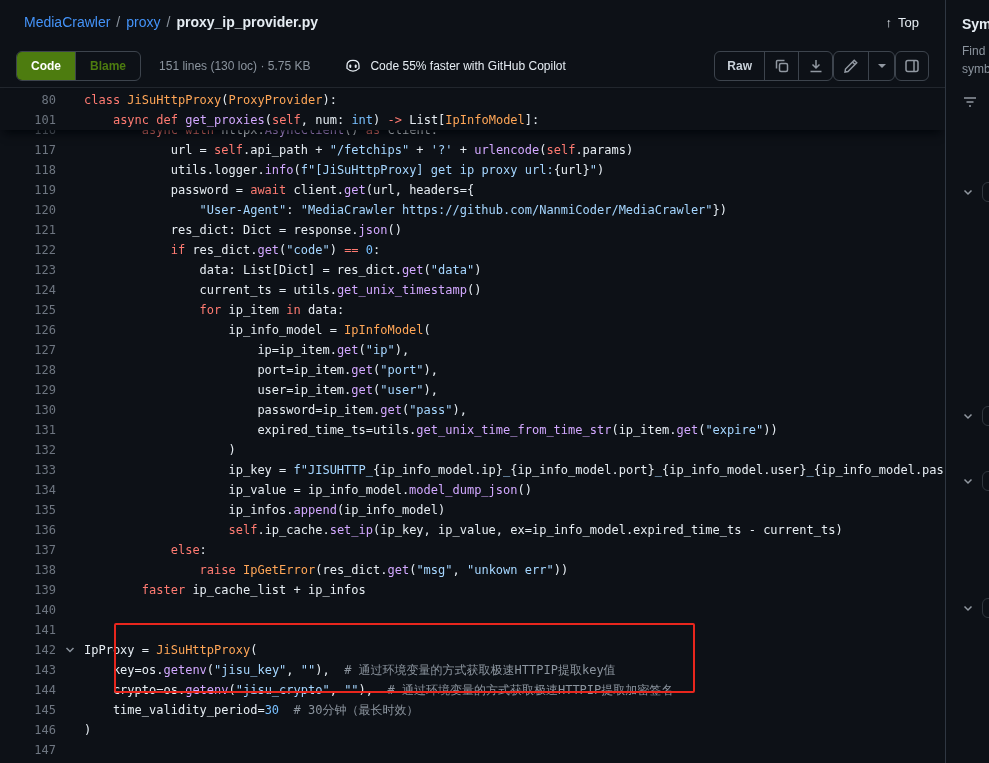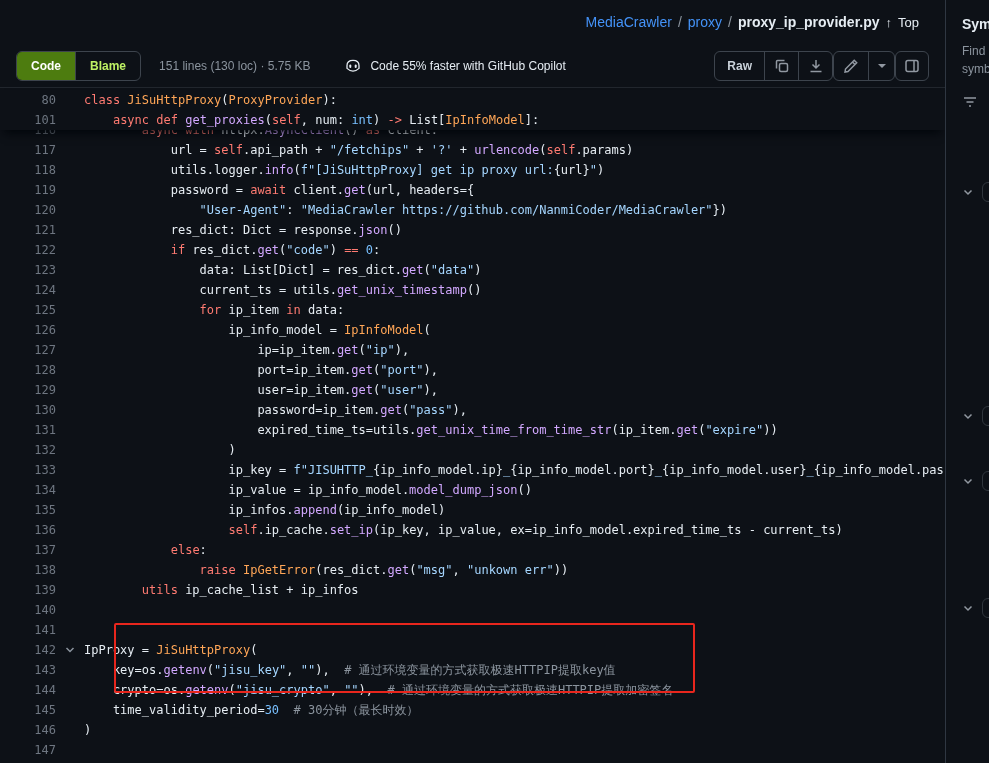--- a/index.html
+++ b/index.html
@@ -3,31 +3,31 @@
 <meta charset="utf-8">
 <style>
   :root{ --accent:#4493f8; --hl:#e8261d; }
   *{box-sizing:border-box;}
   html,body{margin:0;padding:0;width:989px;height:763px;overflow:hidden;background:#0d1117;
     font-family:"Liberation Sans","DejaVu Sans",sans-serif;color:#e6edf3;}
   .app{width:989px;height:763px;display:flex;overflow:hidden;}
   .left{width:945px;flex:none;display:flex;flex-direction:column;overflow:hidden;}
 
   
-  .hdr{height:44px;flex:none;display:flex;align-items:center;justify-content:flex-end;padding:0 20px 0 24px;}
+  .hdr{height:44px;flex:none;display:flex;align-items:center;justify-content:space-between;padding:0 20px 0 24px;}
   .crumbs{font-size:14px;display:flex;align-items:center;white-space:nowrap;}
   .crumb-link{color:var(--accent);cursor:pointer;}
   .crumb-sep{color:#8b949e;margin:0 6px;}
   .crumb-current{color:#e6edf3;font-weight:700;}
   .top-btn{display:flex;align-items:center;gap:6px;font-size:13px;color:#e6edf3;cursor:pointer;background:none;border:0;}
 
   
   .toolbar{height:44px;flex:none;display:flex;align-items:center;padding:0 16px 0 16px;border-bottom:1px solid #21262d;}
   .seg{display:inline-flex;border:1px solid #3d444d;border-radius:6px;overflow:hidden;height:30px;}
-  .seg .segbtn{height:100%;padding:0 14px;background:transparent;border:0;color:#bef264;font:600 12px "Liberation Sans",sans-serif;cursor:pointer;}
+  .seg .segbtn{height:100%;padding:0 14px;background:transparent;border:0;color:#4d7c0f;font:600 12px "Liberation Sans",sans-serif;cursor:pointer;}
   .seg .segbtn.active{background:#4d7c0f;color:#ffffff;border-right:1px solid #3d444d;}
   .file-info{margin-left:18px;font-size:12px;color:#8b949e;white-space:nowrap;}
   .copilot{margin-left:34px;display:flex;align-items:center;gap:8px;font-size:12px;color:#e6edf3;white-space:nowrap;}
   .actions{margin-left:auto;display:flex;align-items:flex-start;padding-left:23px;}
   .btn-group{display:inline-flex;border:1px solid #3d444d;border-radius:6px;overflow:hidden;height:30px;}
   .btn-group>*{border:0;background:transparent;color:#c9d1d9;display:inline-flex;align-items:center;justify-content:center;cursor:pointer;}
   .btn-group>*+*{border-left:1px solid #3d444d;}
   .txtbtn{padding:0 12px;font:600 12px "Liberation Sans",sans-serif;}
   .ibtn{width:34px;height:100%;}
   .ibtn-sm{width:26px;height:100%;}
@@ -151,21 +151,21 @@
           <div class="code-row"><span class="ln">129</span><span class="gut"></span><span class="code-text"><span class="tok-p">                        user=ip_item.</span><span class="tok-f">get</span><span class="tok-p">(</span><span class="tok-s">"user"</span><span class="tok-p">),</span></span></div>
           <div class="code-row"><span class="ln">130</span><span class="gut"></span><span class="code-text"><span class="tok-p">                        password=ip_item.</span><span class="tok-f">get</span><span class="tok-p">(</span><span class="tok-s">"pass"</span><span class="tok-p">),</span></span></div>
           <div class="code-row"><span class="ln">131</span><span class="gut"></span><span class="code-text"><span class="tok-p">                        expired_time_ts=utils.</span><span class="tok-f">get_unix_time_from_time_str</span><span class="tok-p">(ip_item.</span><span class="tok-f">get</span><span class="tok-p">(</span><span class="tok-s">"expire"</span><span class="tok-p">))</span></span></div>
           <div class="code-row"><span class="ln">132</span><span class="gut"></span><span class="code-text"><span class="tok-p">                    )</span></span></div>
           <div class="code-row"><span class="ln">133</span><span class="gut"></span><span class="code-text"><span class="tok-p">                    ip_key = </span><span class="tok-s">f"JISUHTTP_</span><span class="tok-p">{ip_info_model.ip}</span><span class="tok-s">_</span><span class="tok-p">{ip_info_model.port}</span><span class="tok-s">_</span><span class="tok-p">{ip_info_model.user}</span><span class="tok-s">_</span><span class="tok-p">{ip_info_model.password}</span></span></div>
           <div class="code-row"><span class="ln">134</span><span class="gut"></span><span class="code-text"><span class="tok-p">                    ip_value = ip_info_model.</span><span class="tok-f">model_dump_json</span><span class="tok-p">()</span></span></div>
           <div class="code-row"><span class="ln">135</span><span class="gut"></span><span class="code-text"><span class="tok-p">                    ip_infos.</span><span class="tok-f">append</span><span class="tok-p">(ip_info_model)</span></span></div>
           <div class="code-row"><span class="ln">136</span><span class="gut"></span><span class="code-text"><span class="tok-p">                    </span><span class="tok-k">self</span><span class="tok-p">.ip_cache.</span><span class="tok-f">set_ip</span><span class="tok-p">(ip_key, ip_value, ex=ip_info_model.expired_time_ts - current_ts)</span></span></div>
           <div class="code-row"><span class="ln">137</span><span class="gut"></span><span class="code-text"><span class="tok-p">            </span><span class="tok-k">else</span><span class="tok-p">:</span></span></div>
           <div class="code-row"><span class="ln">138</span><span class="gut"></span><span class="code-text"><span class="tok-p">                </span><span class="tok-k">raise</span><span class="tok-p"> </span><span class="tok-c">IpGetError</span><span class="tok-p">(res_dict.</span><span class="tok-f">get</span><span class="tok-p">(</span><span class="tok-s">"msg"</span><span class="tok-p">, </span><span class="tok-s">"unkown err"</span><span class="tok-p">))</span></span></div>
-          <div class="code-row"><span class="ln">139</span><span class="gut"></span><span class="code-text"><span class="tok-p">        </span><span class="tok-k">utils</span><span class="tok-p"> ip_cache_list + ip_infos</span></span></div>
+          <div class="code-row"><span class="ln">139</span><span class="gut"></span><span class="code-text"><span class="tok-p">        </span><span class="tok-k">faster</span><span class="tok-p"> ip_cache_list + ip_infos</span></span></div>
           <div class="code-row"><span class="ln">140</span><span class="gut"></span><span class="code-text"></span></div>
           <div class="code-row"><span class="ln">141</span><span class="gut"></span><span class="code-text"></span></div>
           <div class="code-row"><span class="ln">142</span><span class="gut"><svg width="10" height="10" viewBox="0 0 10 10" fill="none" stroke="currentColor" stroke-width="1.5">
                 <path d="M1.5 3l3.5 3.5L8.5 3"></path>
               </svg></span><span class="code-text"><span class="tok-p">IpProxy = </span><span class="tok-c">JiSuHttpProxy</span><span class="tok-p">(</span></span></div>
           <div class="code-row"><span class="ln">143</span><span class="gut"></span><span class="code-text"><span class="tok-p">    key=os.</span><span class="tok-f">getenv</span><span class="tok-p">(</span><span class="tok-s">"jisu_key"</span><span class="tok-p">, </span><span class="tok-s">""</span><span class="tok-p">),  </span><span class="tok-m"># 通过环境变量的方式获取极速HTTPIP提取key值</span></span></div>
           <div class="code-row"><span class="ln">144</span><span class="gut"></span><span class="code-text"><span class="tok-p">    crypto=os.</span><span class="tok-f">getenv</span><span class="tok-p">(</span><span class="tok-s">"jisu_crypto"</span><span class="tok-p">, </span><span class="tok-s">""</span><span class="tok-p">),  </span><span class="tok-m"># 通过环境变量的方式获取极速HTTPIP提取加密签名</span></span></div>
           <div class="code-row"><span class="ln">145</span><span class="gut"></span><span class="code-text"><span class="tok-p">    time_validity_period=</span><span class="tok-n">30</span><span class="tok-p">  </span><span class="tok-m"># 30分钟（最长时效）</span></span></div>
           <div class="code-row"><span class="ln">146</span><span class="gut"></span><span class="code-text"><span class="tok-p">)</span></span></div>
           <div class="code-row"><span class="ln">147</span><span class="gut"></span><span class="code-text"></span></div>

